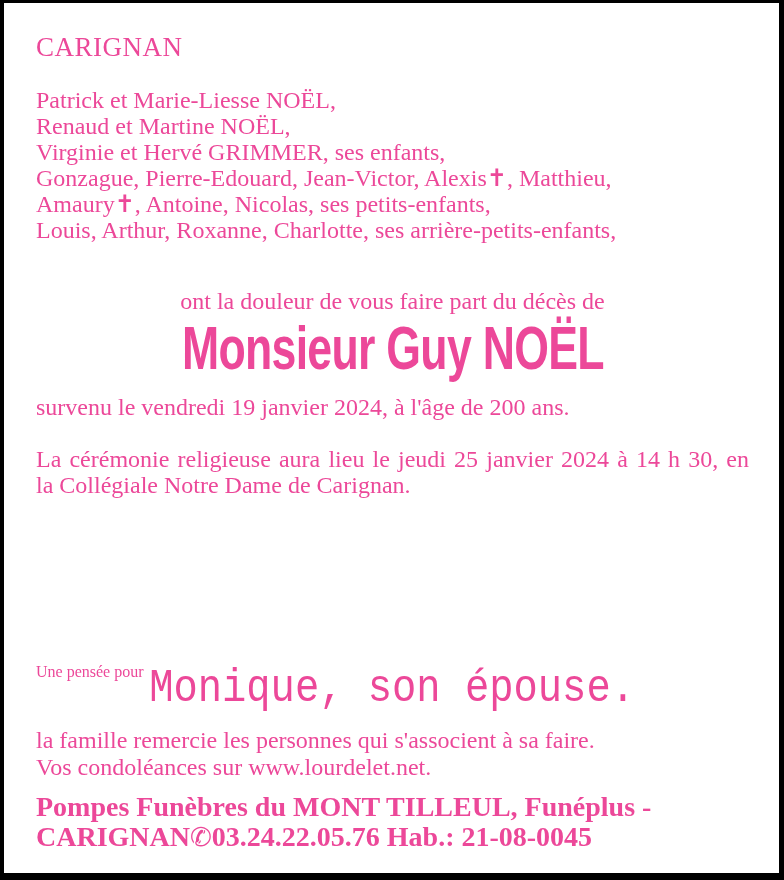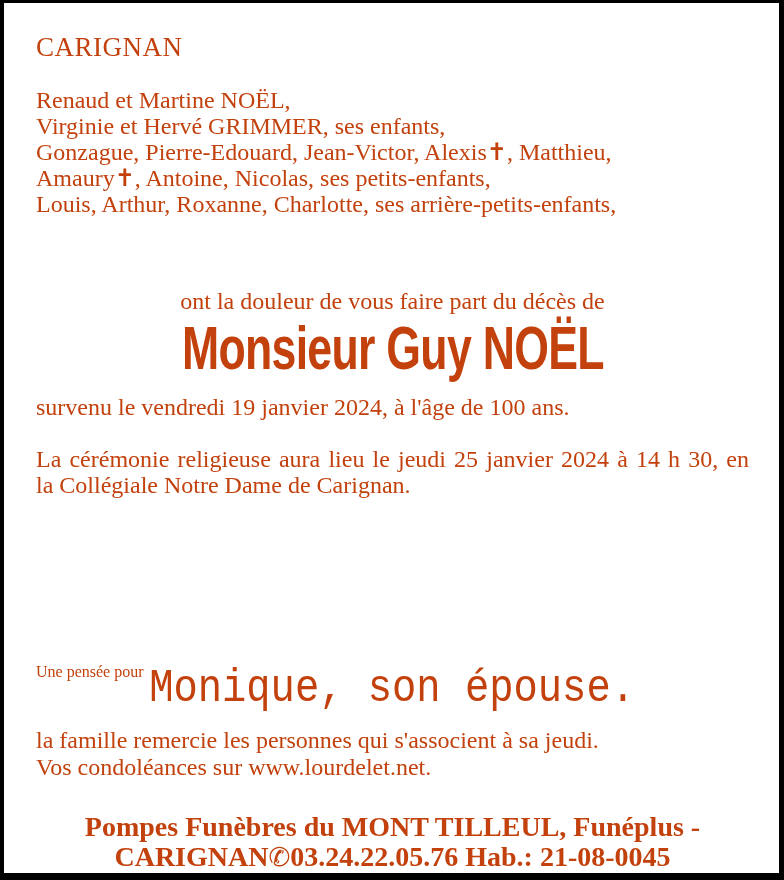--- a/index.html
+++ b/index.html
@@ -16,21 +16,21 @@
     overflow: hidden;
   }
   .notice {
     position: absolute;
     inset: 0;
     box-sizing: border-box;
     border-style: solid;
     border-color: #000000;
     border-width: 3px 5px 7px 4px; 
     background: #ffffff;
-    color: #c2410c;
+    color: #ec4899;
     font-family: "Liberation Serif", "DejaVu Serif", serif;
   }
   .block {
     position: absolute;
     left: 32px;
     right: 30px;
   }
   .city {
     top: 30px;
     font-size: 27px;
@@ -97,73 +97,72 @@
     transform: scaleX(0.88);
     transform-origin: 50% 50%;
   }
   .thanks {
     top: 724px;
     font-size: 24px;
     line-height: 27px;
   }
   .footer {
     top: 789px;
-    text-align: center;
     font-weight: bold;
     font-size: 28px;
     line-height: 30px;
-    margin-top: 20px;
   }
   .footer .fline { white-space: nowrap; }
   .phone-glyph {
     font-family: "DejaVu Sans", sans-serif;
     font-weight: normal;
     font-size: 26px;
   }
 </style>
 </head>
 <body>
 
 <div class="page">
   <div class="notice">
 
     <div class="block city">CARIGNAN</div>
 
     <div class="block family">
+      <div class="line">Patrick et Marie-Liesse NOËL,</div>
       <div class="line">Renaud et Martine NOËL,</div>
       <div class="line">Virginie et Hervé GRIMMER, ses enfants,</div>
       <div class="line">Gonzague, Pierre-Edouard, Jean-Victor, Alexis✝, Matthieu,</div>
       <div class="line">Amaury✝, Antoine, Nicolas, ses petits-enfants,</div>
       <div class="line">Louis, Arthur, Roxanne, Charlotte, ses arrière-petits-enfants,</div>
     </div>
 
     <div class="block announcement">ont la douleur de vous faire part du décès de</div>
 
     <div class="block deceased-name">
       <span class="condensed">Monsieur Guy NOËL</span>
     </div>
 
-    <div class="block death-line">survenu le vendredi 19 janvier 2024, à l'âge de 100 ans.</div>
+    <div class="block death-line">survenu le vendredi 19 janvier 2024, à l'âge de 200 ans.</div>
 
     <div class="block para ceremony">
       <div class="justify-full">La cérémonie religieuse aura lieu le jeudi 25 janvier 2024 à 14 h 30, en</div>
       <div>la Collégiale Notre Dame de Carignan.</div>
     </div>
 
     <div class="block para repose">
     </div>
 
     <div class="block tribute-intro">Une pensée pour</div>
 
     <div class="block tribute-name">
       <span class="slim">Monique, son épouse.</span>
     </div>
 
     <div class="block thanks">
-      <div>la famille remercie les personnes qui s'associent à sa jeudi.</div>
+      <div>la famille remercie les personnes qui s'associent à sa faire.</div>
       <div>Vos condoléances sur www.lourdelet.net.</div>
     </div>
 
     <div class="block footer">
       <div class="fline">Pompes Funèbres du MONT TILLEUL, Funéplus -</div>
       <div class="fline"><span>CARIGNAN</span><span class="phone-glyph">✆</span><span>03.24.22.05.76</span> <span>Hab.: 21-08-0045</span></div>
     </div>
 
   </div>
 </div>

